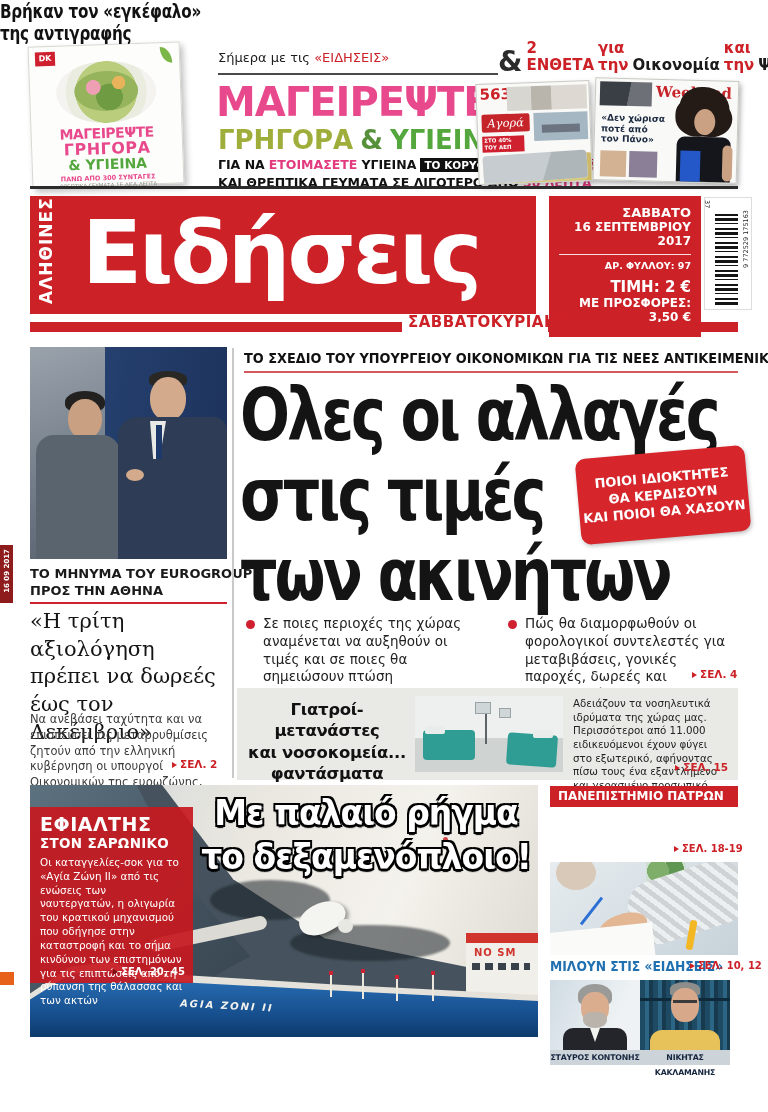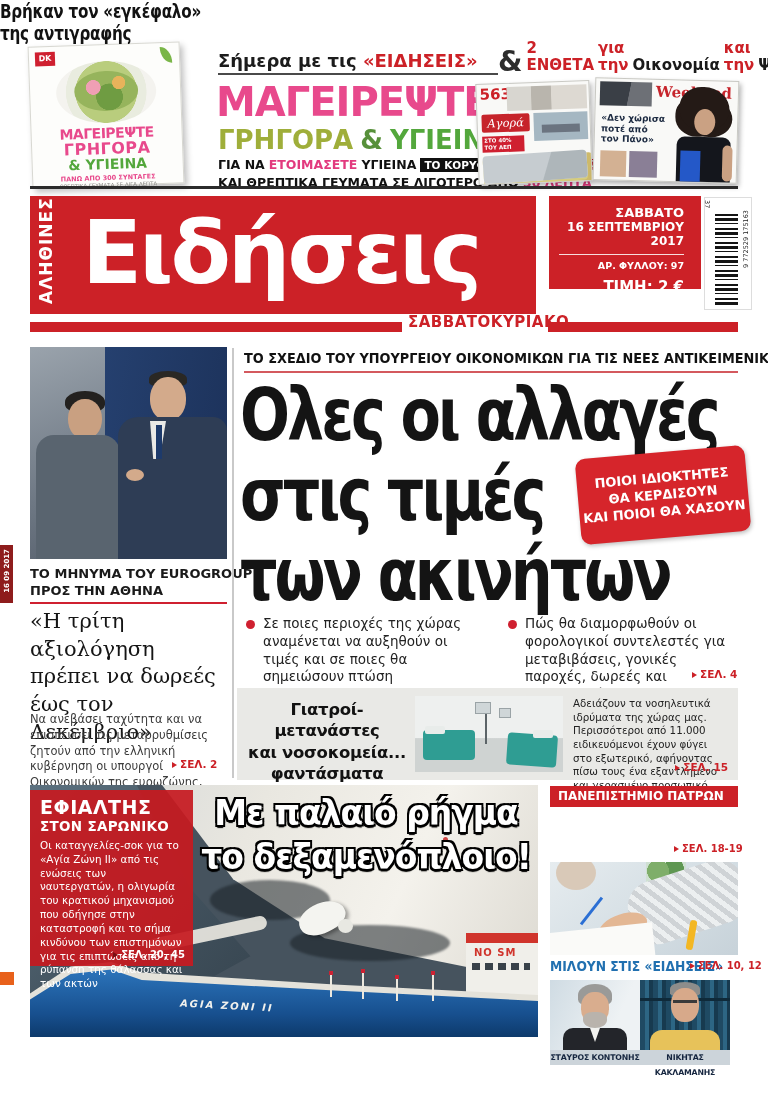--- a/index.html
+++ b/index.html
@@ -26,21 +26,21 @@
   .bowl .salad{position:absolute; left:18px; top:10px; width:64px; height:40px; border-radius:50%;
         background:radial-gradient(circle at 30% 40%, #ef9fb4 0 14%, transparent 15%),
                    radial-gradient(circle at 70% 30%, #e8b35b 0 12%, transparent 13%),
                    radial-gradient(circle at 55% 65%, #6f9c42 0 30%, transparent 31%),
                    #96b45c;}
   .bk-t1{margin-top:80px; color:var(--pink); font-weight:800; font-size:14px; letter-spacing:-.5px;}
   .bk-t2{color:var(--pink); font-weight:800; font-size:16px; letter-spacing:.5px; line-height:1;}
   .bk-t3{color:var(--green); font-weight:700; font-size:14px; line-height:1.05;}
   .bk-t4{color:var(--pink); font-weight:700; font-size:6.5px; margin-top:2px;}
   .bk-t5{color:#8a8a86; font-size:5.5px;}
-  .today{left:218px; top:50px; font-size:18px; font-weight:700; color:#1c1c1c;}
+  .today{left:218px; top:50px; font-size:13px; font-weight:400; color:#1c1c1c;}
   .today .brand{color:var(--red);}
   .today-rule{left:218px; top:73px; width:280px; height:2px; background:#4a4a4a;}
   .inserts{left:498px; top:40px; width:242px; display:flex; align-items:flex-end; gap:4px;
            font-size:15px; font-weight:800; line-height:1.1;}
   .inserts .amp{font-size:28px; font-weight:700; color:#2c2c2c; line-height:.8;}
   .inserts .red{color:var(--red);} .inserts .dark{color:#1a1a1a;}
   .promo-title{left:216px; top:79px; font-size:40px; font-weight:800; color:var(--pink); letter-spacing:-1px;}
   .promo-sub{left:218px; top:125px; font-size:26px; font-weight:800; display:flex; gap:7px;}
   .promo-sub .a{color:var(--olive);} .promo-sub .m{color:#57903a;} .promo-sub .b{color:var(--green);}
   .promo-l1{left:218px; top:157px; font-size:12.5px; font-weight:800; color:#111;
@@ -81,22 +81,22 @@
   .weekend .wblue{position:absolute; left:86px; top:70px; width:20px; height:33px; background:#2458c8;}
   .weekend .warm{position:absolute; left:128px; top:64px; width:10px; height:36px; background:#caa183; border-radius:5px;}
   .banner-rule{left:30px; top:186px; width:708px; height:2.5px; background:#2b2b2b;}
 
   
   .mast-box{left:30px; top:196px; width:506px; height:118px; background:var(--red);}
   .mast-vert{position:absolute; left:6px; top:10px; height:98px; color:#fff; font-weight:800;
              font-size:17px; letter-spacing:1px; text-align:center;}
   .mast-logo{position:absolute; left:52px; top:0px; color:#fff; font-weight:800; font-size:88px;
              letter-spacing:-3px; line-height:114px;}
-  .mast-info{left:549px; top:196px; width:152px; height:93px; background:var(--red); color:#fff;
-             padding:9px 17px 0 10px; text-align:right;}
+  .mast-info{left:549px; top:196px; width:152px; height:141px; background:var(--red); color:#fff;
+             padding:9px 10px 0 10px; text-align:right;}
   .mi-day{font-size:13px; font-weight:800;}
   .mi-date{font-size:12px; font-weight:600;}
   .mi-hr{border-top:1px solid rgba(255,255,255,.85); margin:6px 0 5px 0;}
   .mi-issue{font-size:9.5px; font-weight:600;}
   .mi-price{font-size:15px; font-weight:800; margin-top:7px;}
   .mi-offer{font-size:12px; font-weight:800;}
   .barcode{left:704px; top:197px; width:48px; height:113px; background:#fff; border:1px solid #ddd;}
   .bc-bars{position:absolute; left:10px; right:13px; top:16px; bottom:4px;
      background:repeating-linear-gradient(180deg,#151515 0 2px,#fff 2px 4px,#151515 4px 7px,#fff 7px 9px,#151515 9px 10px,#fff 10px 14px);}
   .bc-num{position:absolute; right:1px; top:12px; font-size:6.5px; color:#222;}
@@ -182,21 +182,21 @@
      background:repeating-linear-gradient(90deg,#39424a 0 8px,#f0efea 8px 13px);}
   .ship{position:absolute; left:0; bottom:0; width:100%; height:75px;}
   .hull-rail{position:absolute; inset:0; background:#e4e2da;
      clip-path:polygon(0 42%, 8% 6%, 16% 0, 22% 14%, 60% 30%, 100% 44%, 100% 100%, 0 100%);}
   .hull-blue{position:absolute; inset:0; background:linear-gradient(#2f7ac2, #174f8e 70%, #0d3a6b);
      clip-path:polygon(0 50%, 8% 16%, 16% 10%, 22% 24%, 60% 38%, 100% 52%, 100% 100%, 0 100%);}
   .ship-name{position:absolute; left:150px; bottom:26px; color:#f2f2ee; font-style:italic;
      font-weight:800; font-size:10px; letter-spacing:2px; transform:rotate(3deg);}
   .mast{position:absolute; width:2px; background:#ece8de;}
   .mast i{position:absolute; top:0; left:-1px; width:4px; height:4px; background:#c23; display:block;}
-  .redbox{position:absolute; left:0; top:5px; width:163px; height:176px;
+  .redbox{position:absolute; left:0; top:22px; width:163px; height:176px;
      background:rgba(198,26,32,.93); color:#fff; padding:8px 10px;}
   .rb-t1{font-size:19px; font-weight:800; letter-spacing:.5px; line-height:1.05;}
   .rb-t2{font-size:13.5px; font-weight:800; letter-spacing:.3px;}
   .rb-body{font-size:10.4px; line-height:1.33; margin-top:5px; font-weight:500;}
   .rb-ref{position:absolute; right:8px; bottom:6px; color:#fff; font-weight:800; font-size:10px;}
   .rb-ref .arrow{color:#7a0f12;}
   .photo-h{position:absolute; left:166px; top:6px; width:340px; text-align:center; color:#fff;
      font-size:33px; font-weight:800; letter-spacing:-1px; line-height:1.22; transform:scaleY(1.1);
      transform-origin:center top;
      text-shadow:2px 2px 0 #000,-2px 2px 0 #000,2px -2px 0 #000,-2px -2px 0 #000,0 3px 1px #000;}

